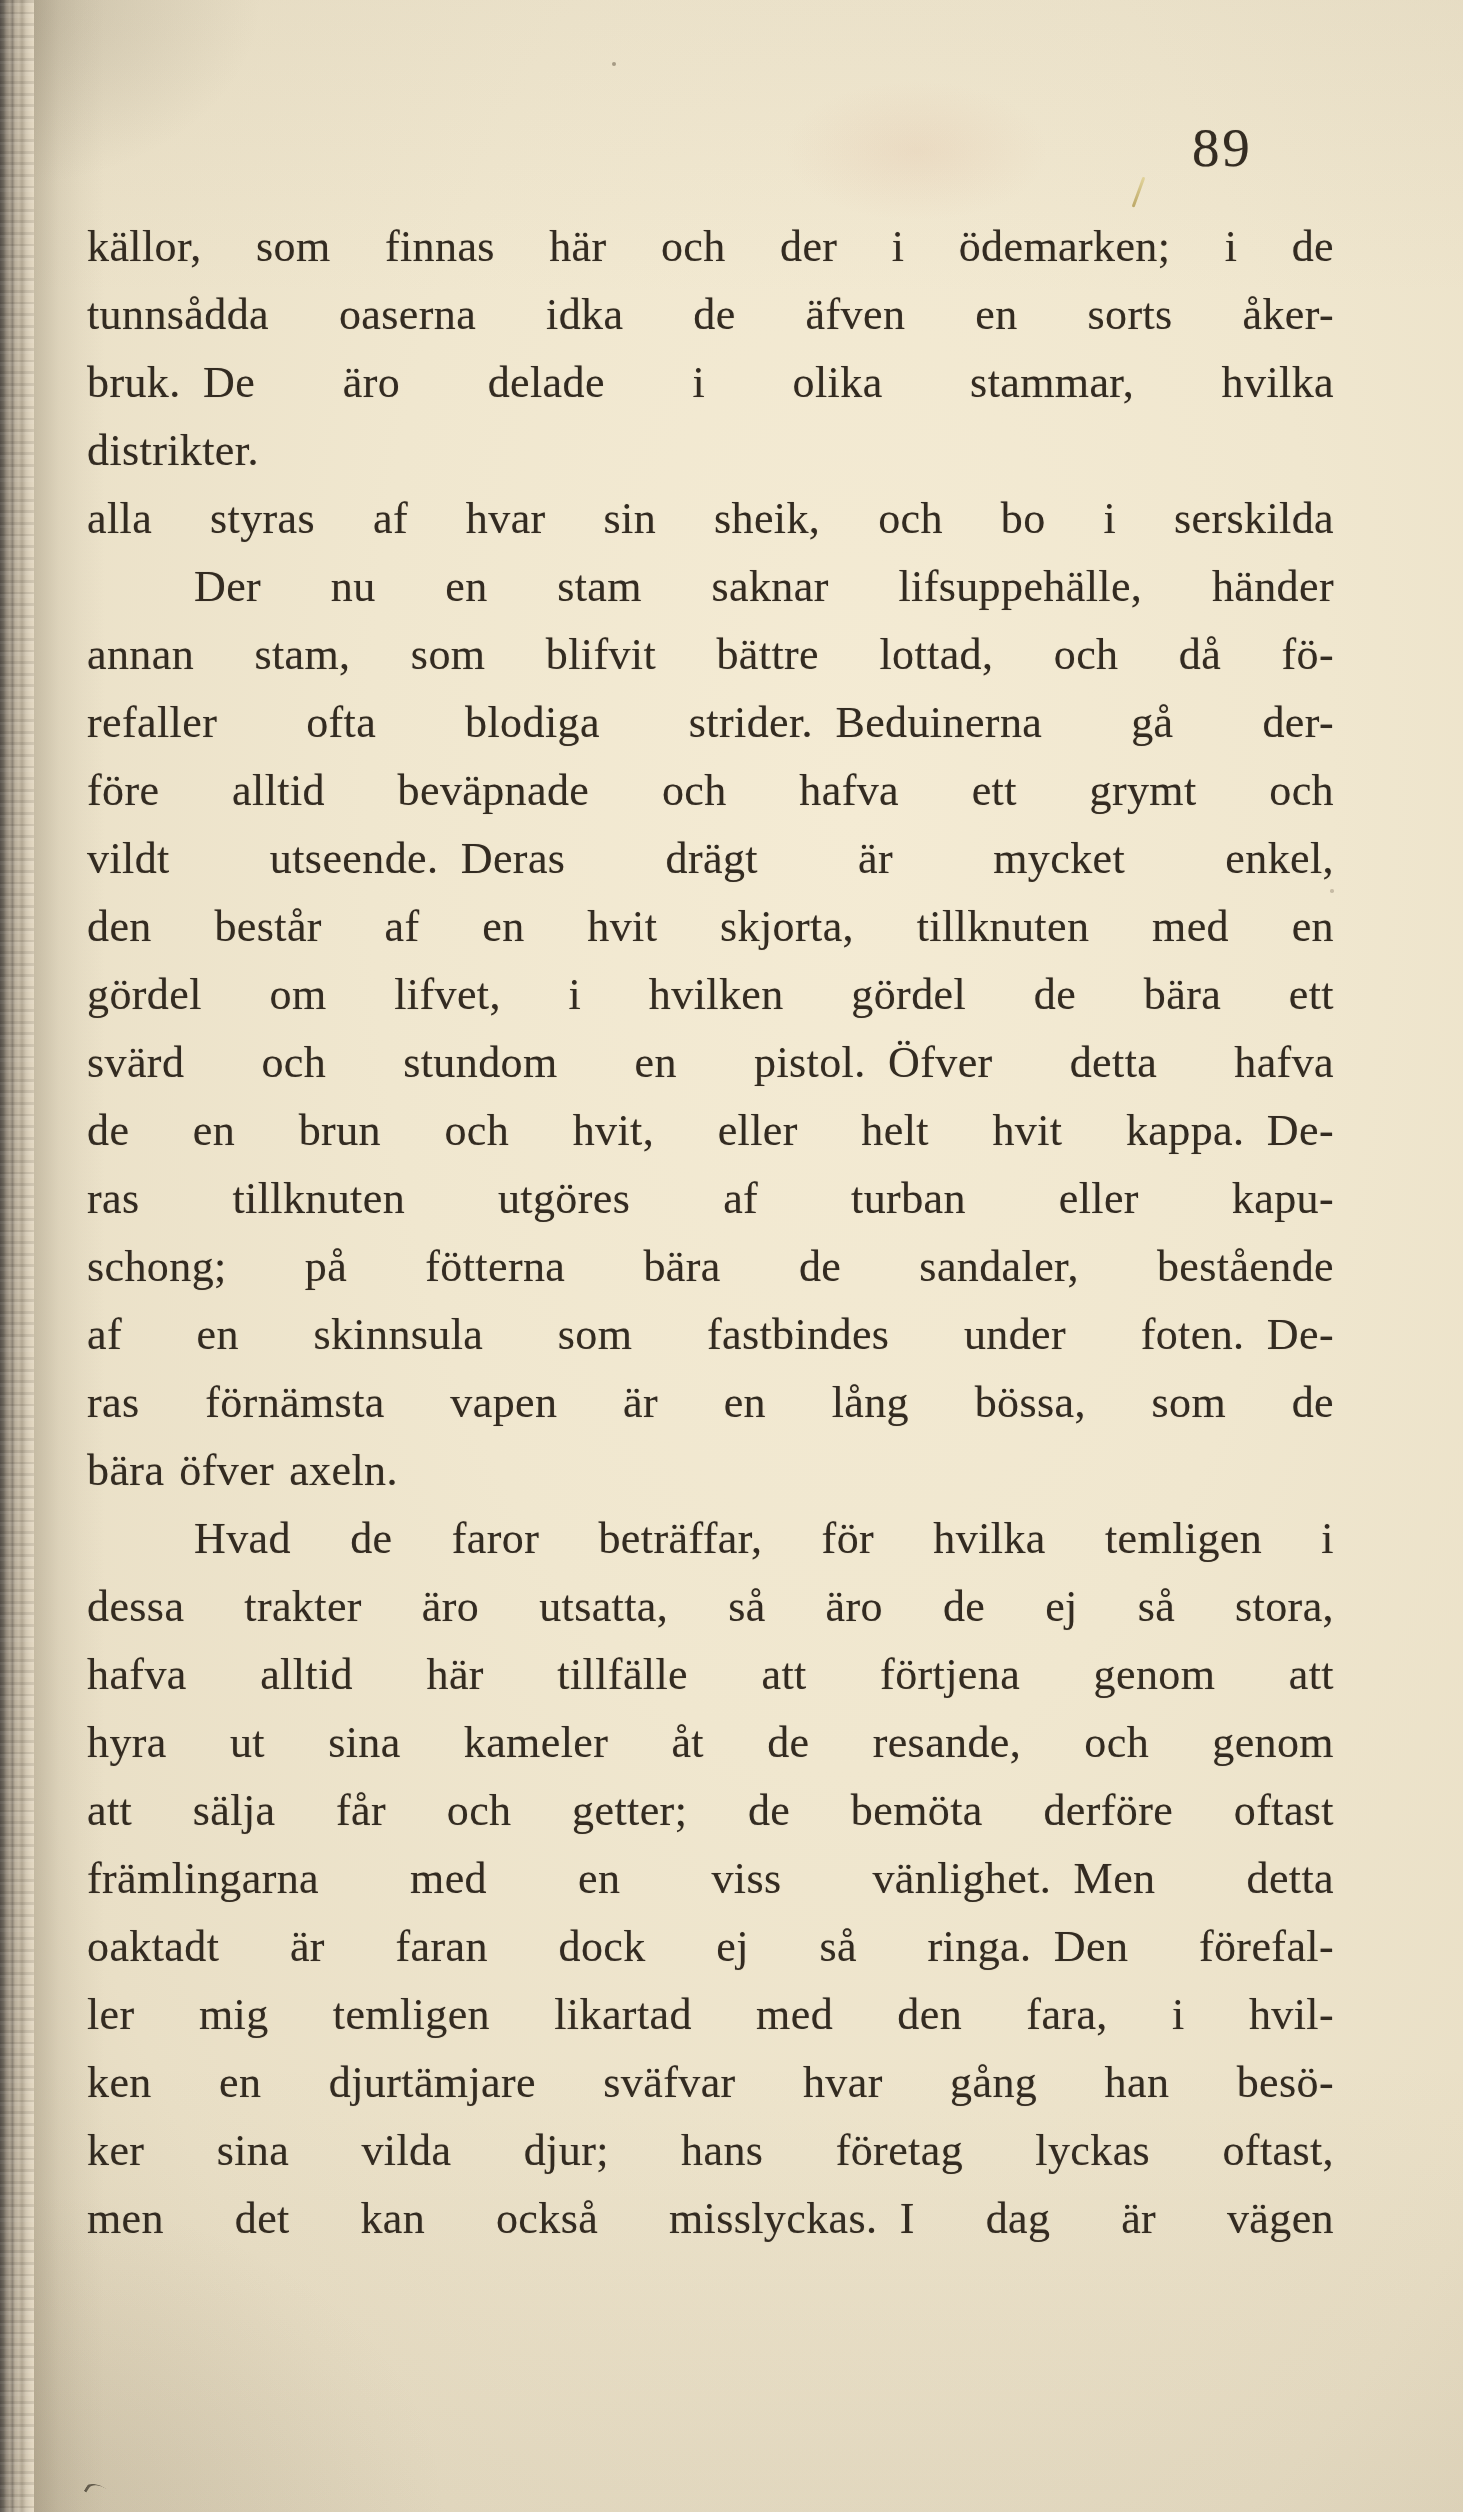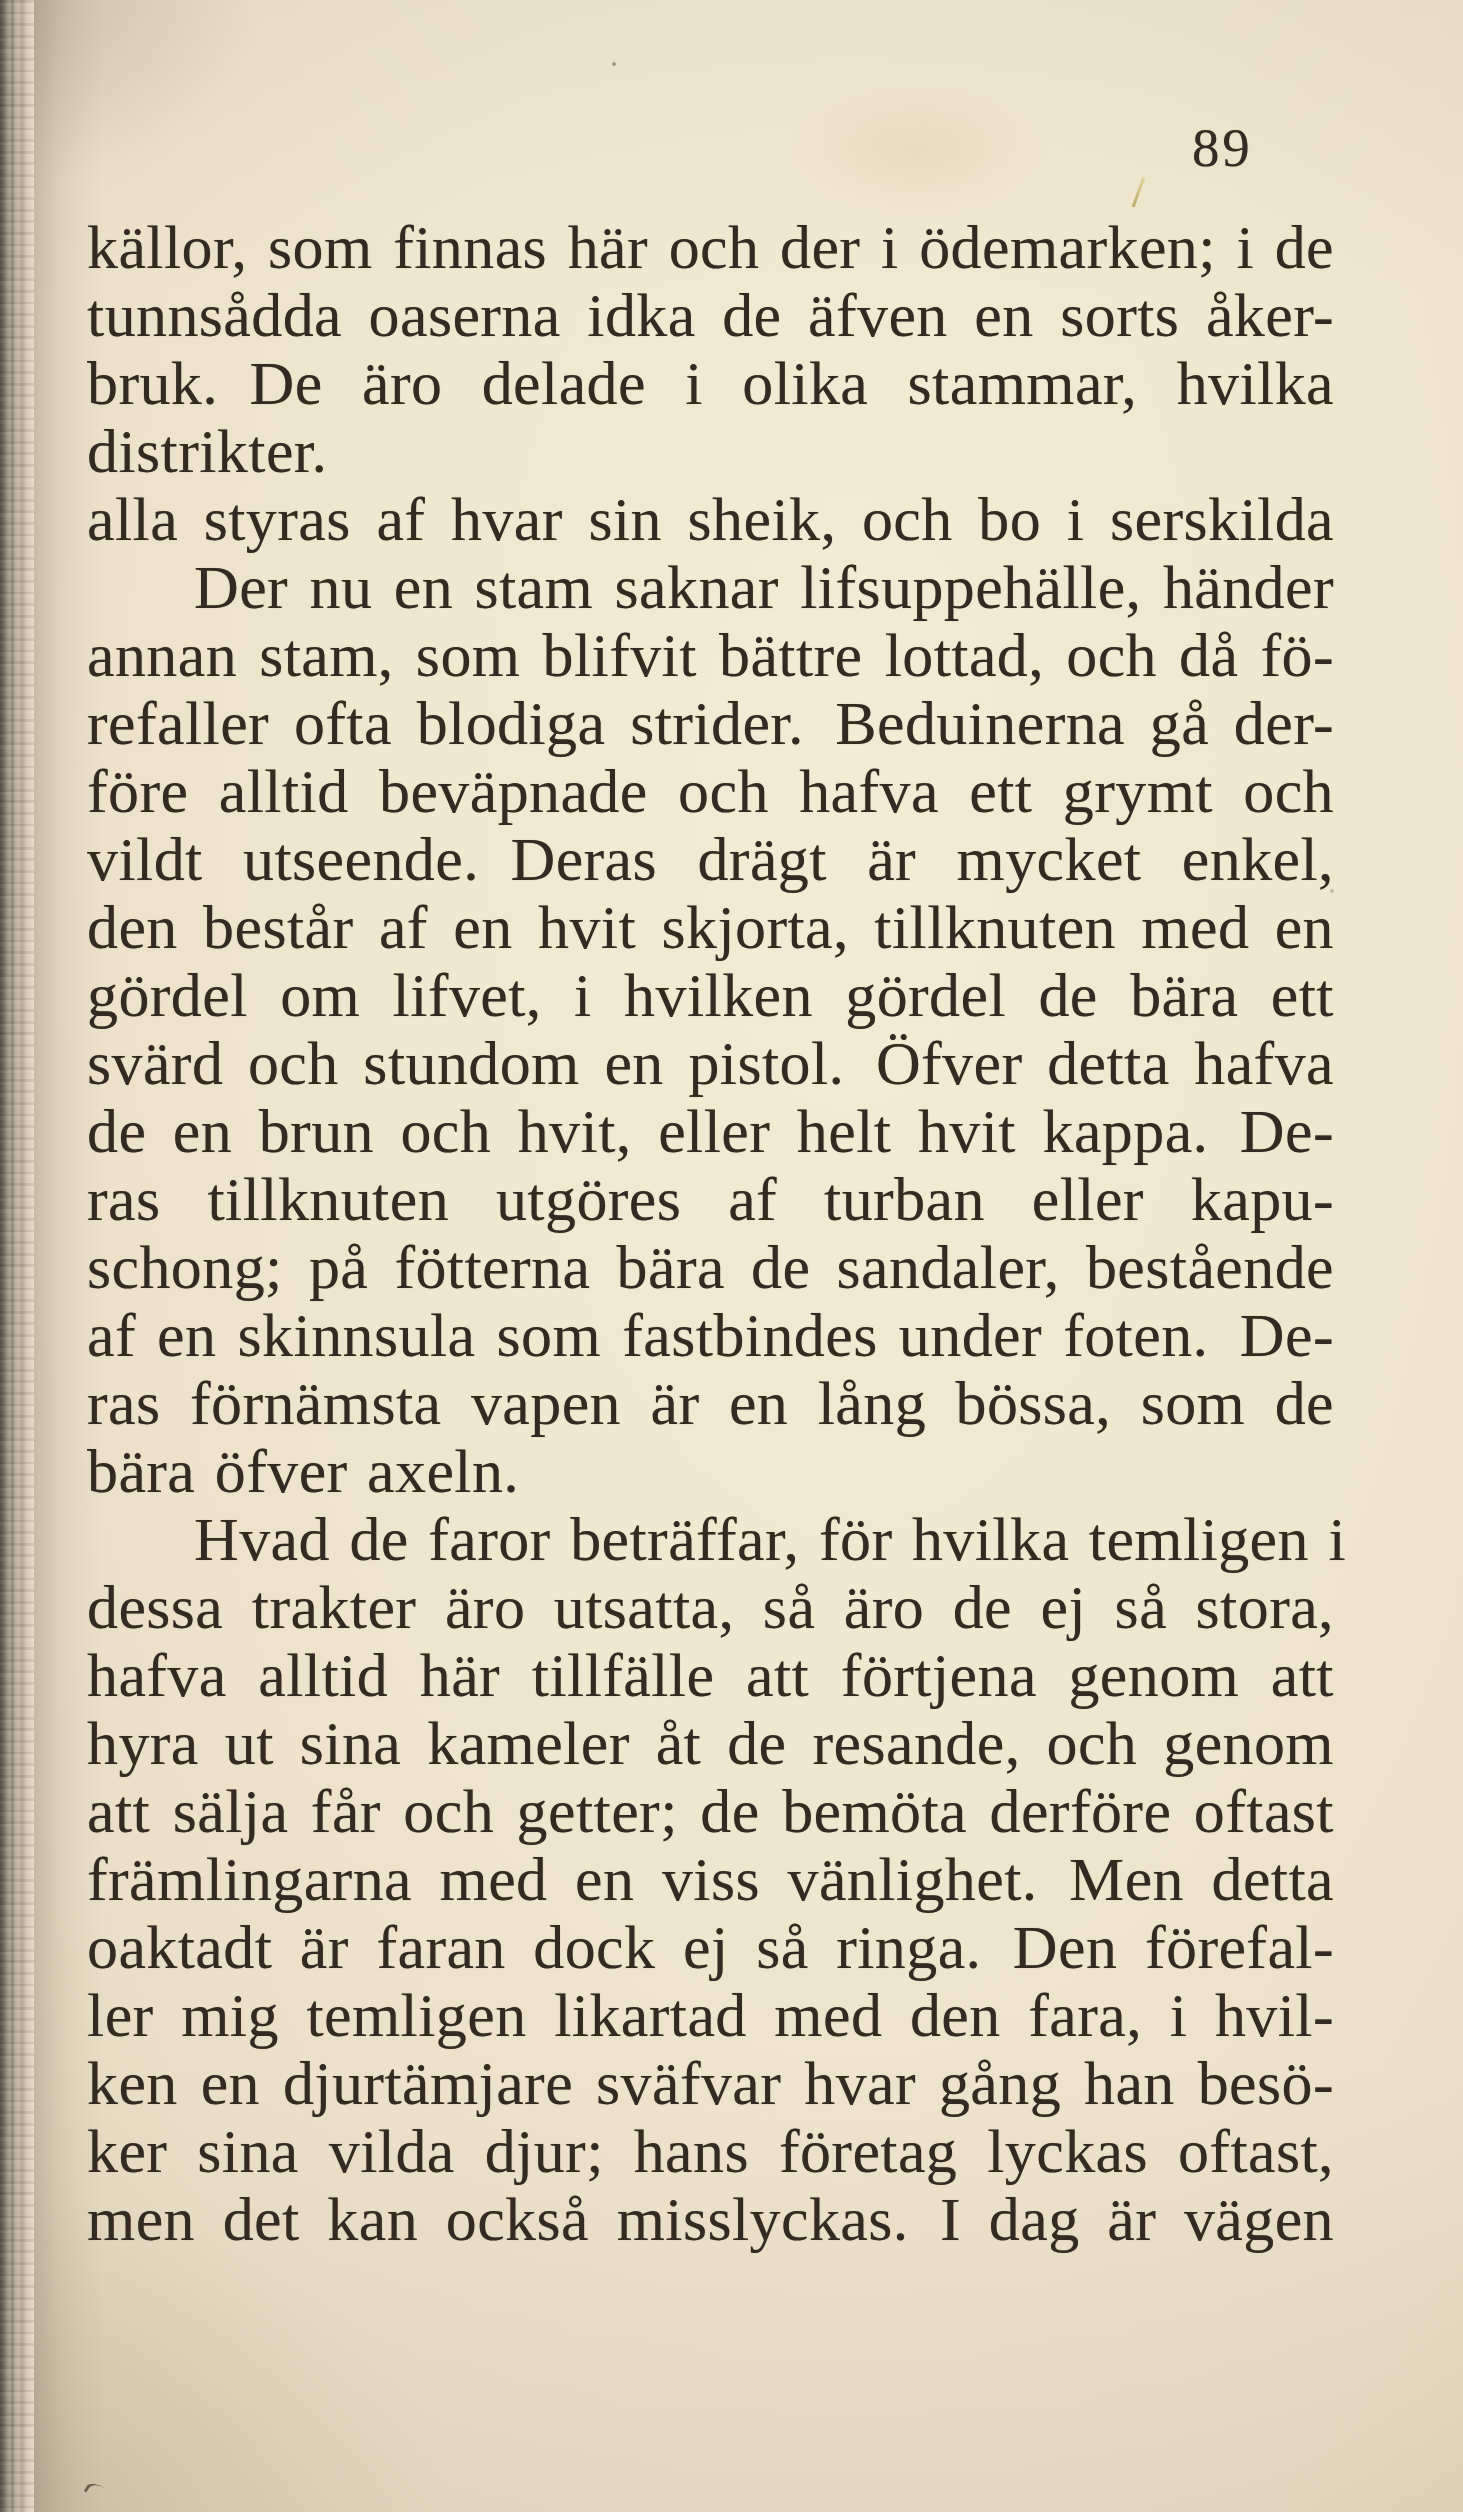--- a/index.html
+++ b/index.html
@@ -65,21 +65,21 @@
     text-shadow: 0 0 0.9px rgba(51,43,33,0.4);
     margin-top: 28px;
   }
   .text-block {
     position: absolute;
     left: 87px;
     top: 213px;
     width: 1247px;
   }
   .line {
-    font-size: 62px;
+    font-size: 44px;
     line-height: 68px;
     letter-spacing: 0.4px;
     word-spacing: 3.6px;
     white-space: nowrap;
     text-align: justify;
     text-align-last: justify;
     text-shadow: 0 0 0.9px rgba(51,43,33,0.38);
   }
   .line.indent { padding-left: 107px; }
   .line.short { text-align-last: left; }

